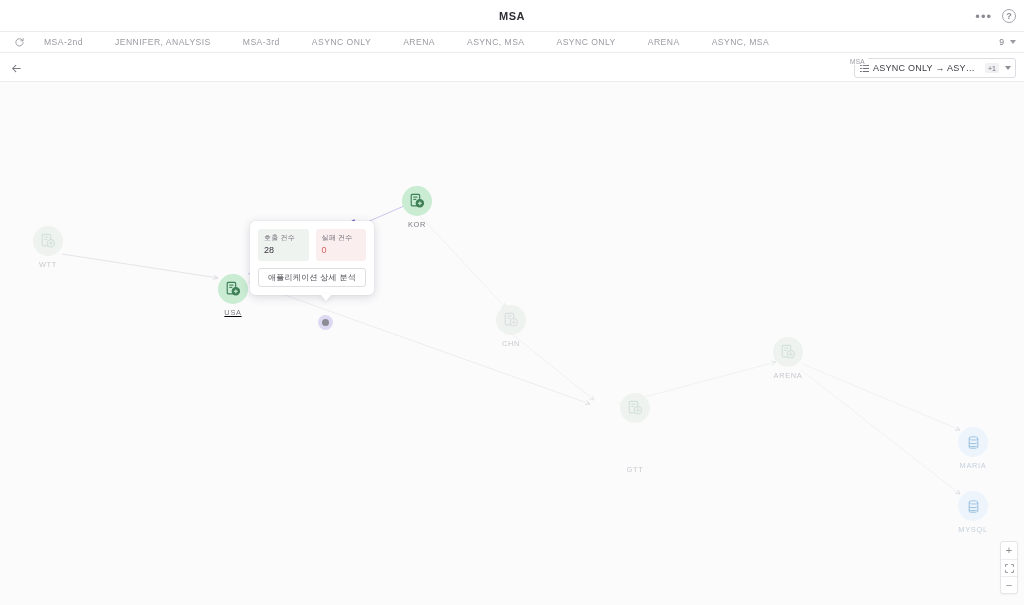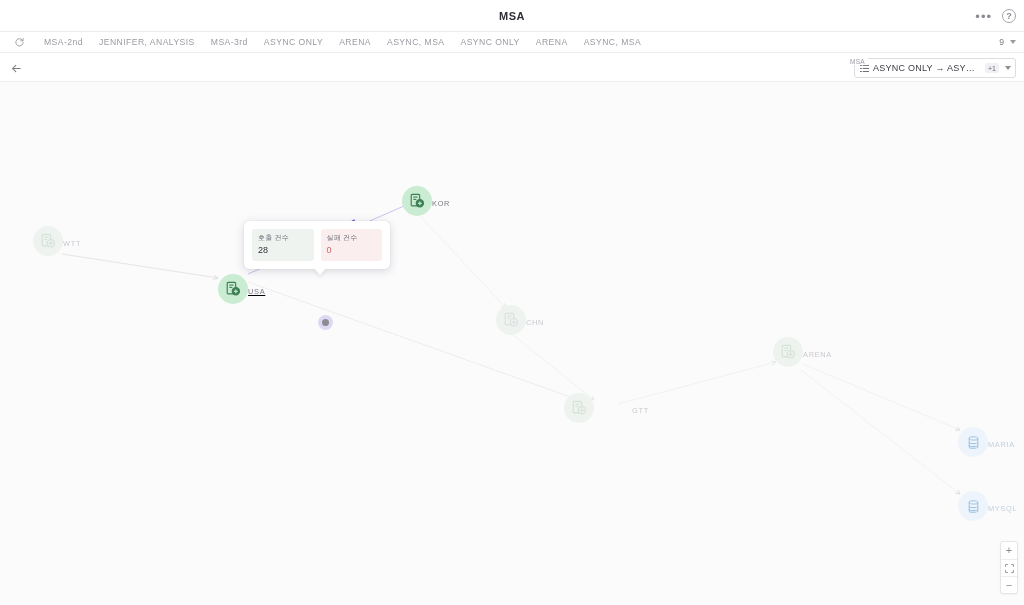--- a/index.html
+++ b/index.html
@@ -55,21 +55,21 @@
   
   .tabstrip {
     position: absolute; left: 0; top: 32px; width: 1024px; height: 21px;
     background: #ffffff; border-bottom: 1px solid #ececef;
     display: flex; align-items: center;
   }
   .refresh-icon {
     margin-left: 13px; width: 13px; height: 13px;
     display: flex; align-items: center; justify-content: center; cursor: pointer;
   }
-  .tabs-wrap { display: flex; align-items: center; gap: 0px; margin-left: 10px; flex: 1; overflow: hidden;}
+  .tabs-wrap { display: flex; align-items: center; gap: 16px; margin-left: 10px; flex: 1; overflow: hidden;}
   .tab {
     font-size: 8.6px; color: #9a9aa2; letter-spacing: .45px;
     padding: 0 8px; white-space: nowrap; cursor: pointer; line-height: 20px;
   }
   .tab-count {
     position: absolute; right: 8px; display: flex; align-items: center; gap: 6px; cursor: pointer;
   }
   .tab-count .num { font-size: 8.6px; color: #7d7d85; }
   .chev-dn {
     width: 0; height: 0; border-left: 3.4px solid transparent; border-right: 3.4px solid transparent;
@@ -115,41 +115,41 @@
 
   
   .canvas {
     position: absolute; left: 0; top: 82px; width: 1024px; height: 523px;
     background: #fbfbfc; overflow: hidden;
   }
   .edges { position: absolute; left: 0; top: 0; width: 1024px; height: 523px; }
 
   
   .node {
-    position: absolute; display: flex; flex-direction: row; align-items: center;
+    position: absolute; display: flex; flex-direction: column; align-items: center;
     cursor: pointer;
   }
   .node-circle {
     width: 30px; height: 30px; border-radius: 50%;
     display: flex; align-items: center; justify-content: center;
   }
   .node-label {
     margin-top: 4px; font-size: 7.4px; letter-spacing: .7px; white-space: nowrap;
   }
   
   .n-active .node-circle { background: #c9ecd2; }
   .n-active .node-label  { color: #7b7b83; }
   .n-dim .node-circle    { background: #eef3ef; }
   .n-dim .node-label     { color: #c9c9cf; }
   .n-db .node-circle     { background: #edf4fb; }
   .n-db .node-label      { color: #c3cfdb; }
 
   
   .tooltip {
-    position: absolute; left: 244px; top: 139px; width: 146px;
+    position: absolute; left: 250px; top: 139px; width: 124px;
     background: #ffffff; border-radius: 5px;
     box-shadow: 0 2px 10px rgba(40,40,60,.16), 0 0 1px rgba(40,40,60,.22);
     padding: 8px; z-index: 30;
   }
   .tt-cards { display: flex; gap: 7px; }
   .tt-card { flex: 1; border-radius: 3px; padding: 5px 6px 6px 6px; }
   .tt-card.calls { background: #eff3f0; }
   .tt-card.fails { background: #fbeeee; }
   .tt-card .lbl { font-size: 7px; color: #6f6f77; letter-spacing: .2px; line-height: 1.2; }
   .tt-card .val { font-size: 9px; color: #33333a; margin-top: 3px; font-weight: 500;}
@@ -341,21 +341,21 @@
         <line x1="4.8" y1="4.6" x2="9.6" y2="4.6" stroke="#dcdfe0" stroke-width="1.2"></line>
         <line x1="4.8" y1="7.2" x2="8.2" y2="7.2" stroke="#dcdfe0" stroke-width="1.2"></line>
         <circle cx="12.2" cy="11.6" r="4.1" fill="#f1f3f2" stroke="#dcdfe0" stroke-width="1.3"></circle>
         <line x1="12.2" y1="9.3" x2="12.2" y2="13.9" stroke="#dcdfe0" stroke-width="1.2"></line>
         <line x1="9.9" y1="11.6" x2="14.5" y2="11.6" stroke="#dcdfe0" stroke-width="1.2"></line>
       </svg>
     </div>
     <div class="node-label">CHN</div>
   </div>
 
-  <div class="node n-dim" style="left:564px; top:311px;gap:38px;">
+  <div class="node n-dim" style="left:620px; top:311px;gap:38px;">
     <div class="node-circle">
       <svg width="16" height="16" viewBox="0 0 18 18">
         <rect x="2.5" y="1.5" width="9.5" height="13" rx="1.2" fill="none" stroke="#d4e2d8" stroke-width="1.3"></rect>
         <line x1="4.8" y1="4.6" x2="9.6" y2="4.6" stroke="#d4e2d8" stroke-width="1.2"></line>
         <line x1="4.8" y1="7.2" x2="8.2" y2="7.2" stroke="#d4e2d8" stroke-width="1.2"></line>
         <circle cx="12.2" cy="11.6" r="4.1" fill="#eef3ef" stroke="#d4e2d8" stroke-width="1.3"></circle>
         <line x1="12.2" y1="9.3" x2="12.2" y2="13.9" stroke="#d4e2d8" stroke-width="1.2"></line>
         <line x1="9.9" y1="11.6" x2="14.5" y2="11.6" stroke="#d4e2d8" stroke-width="1.2"></line>
       </svg>
     </div>
@@ -408,20 +408,21 @@
     <div class="tt-cards">
       <div class="tt-card calls">
         <div class="lbl">호출 건수</div>
         <div class="val">28</div>
       </div>
       <div class="tt-card fails">
         <div class="lbl">실패 건수</div>
         <div class="val">0</div>
       </div>
     </div>
+    <div class="tt-btn">애플리케이션 상세 분석</div>
     <div class="tt-tail"></div>
   </div>
 
   <div class="zoomctl">
     <div class="zbtn">+</div>
     <div class="zbtn">
       <svg width="9" height="9" viewBox="0 0 10 10">
         <path d="M0.6 3.2V0.6h2.6" fill="none" stroke="#8c8c94" stroke-width="1"></path>
         <path d="M6.8 0.6h2.6v2.6" fill="none" stroke="#8c8c94" stroke-width="1"></path>
         <path d="M9.4 6.8v2.6H6.8" fill="none" stroke="#8c8c94" stroke-width="1"></path>

